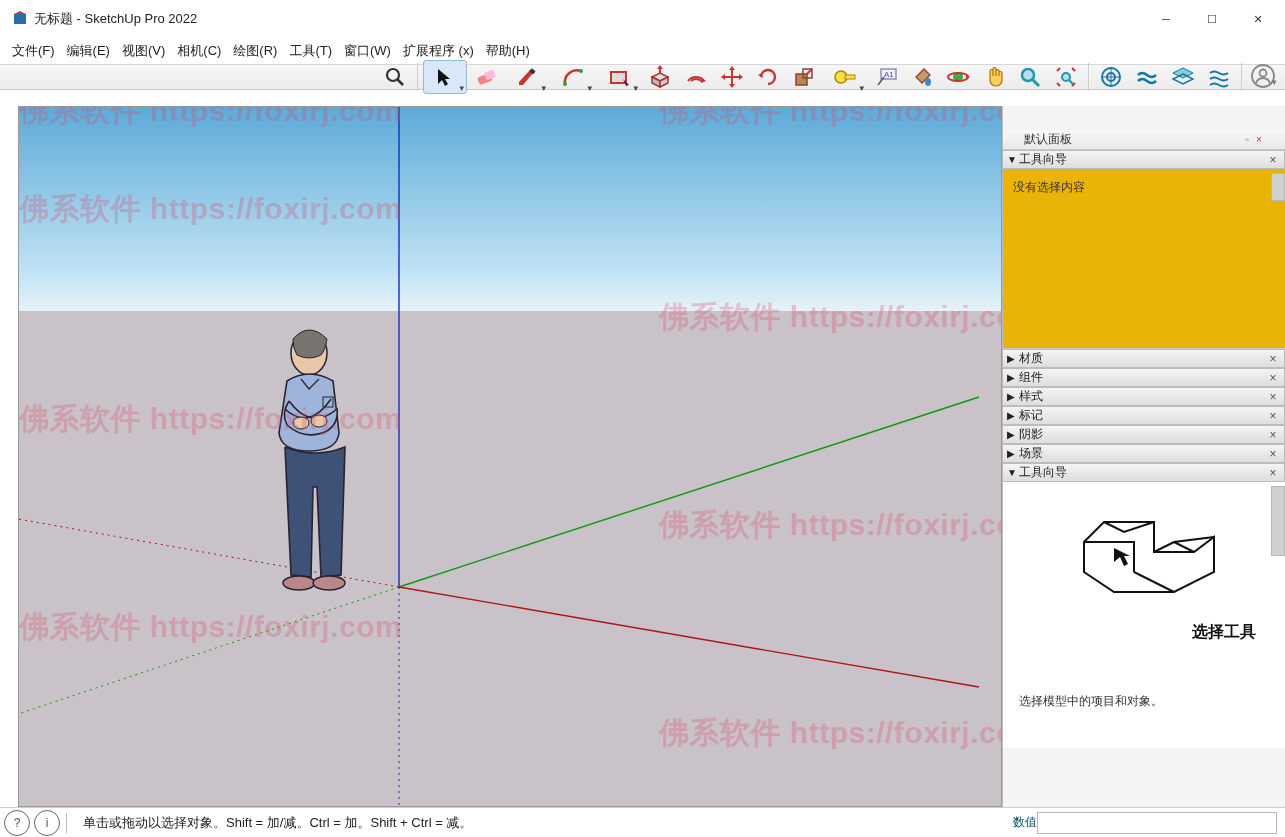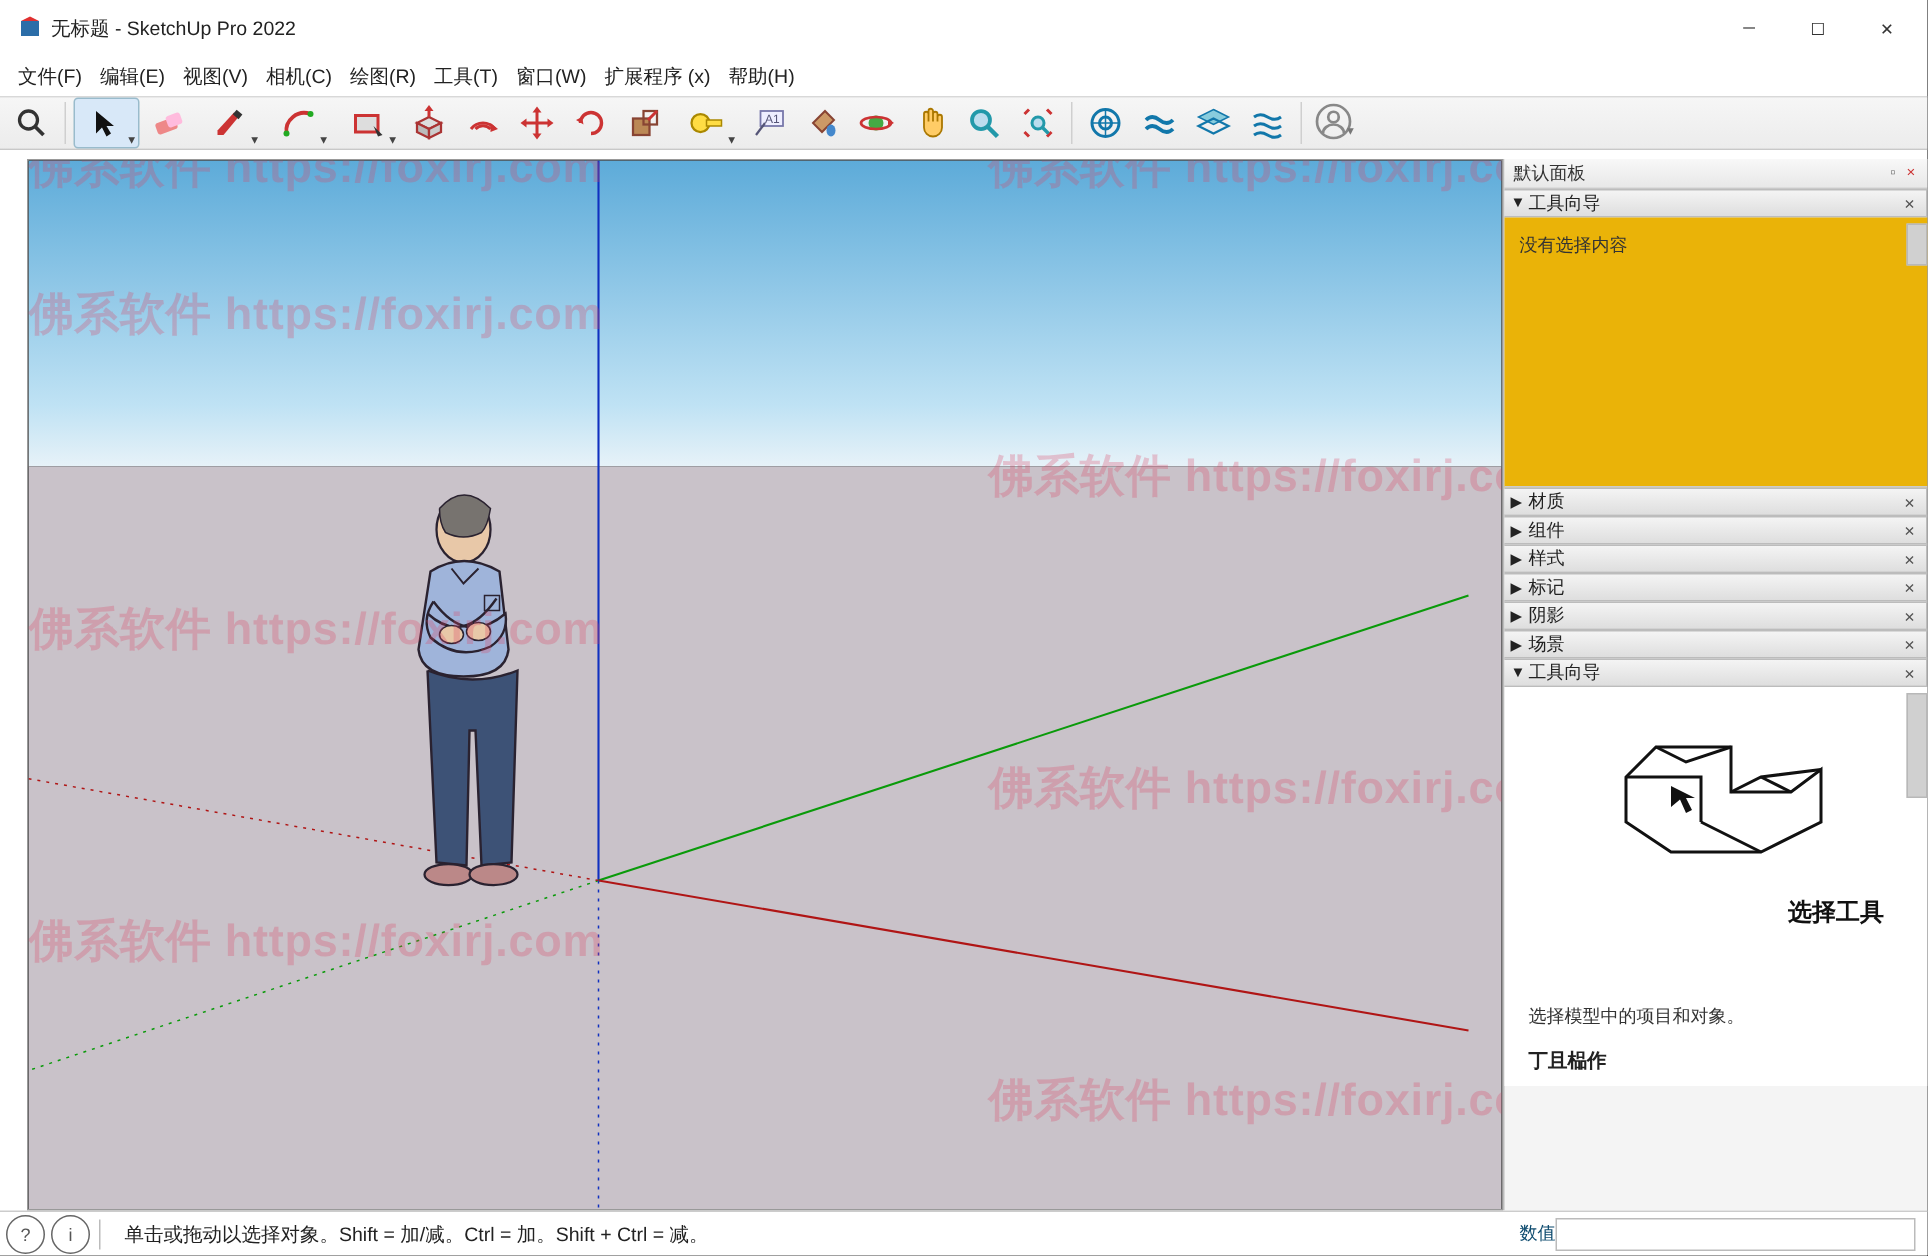--- a/index.html
+++ b/index.html
@@ -10,40 +10,40 @@
 .titlebar .app-icon { width:16px; height:16px; margin:0 6px 0 8px; display:flex; align-items:center; justify-content:center; }
 .titlebar .title { font-size:13px; color:#222; }
 .titlebar .window-controls { margin-left:auto; display:flex; }
 .titlebar .window-controls .wc { width:46px; height:32px; display:flex; align-items:center; justify-content:center; font-size:11px; color:#333; }
 
 
 .menubar { height:26px; display:flex; align-items:center; padding:0 6px; font-size:13px; color:#222; }
 .menubar .menu-item { padding:3px 6px; }
 
 
-.toolbar { height:36px; background:linear-gradient(#f6f6f6,#ececec); border-top:1px solid #d8d8d8; border-bottom:1px solid #c8c8c8; display:flex; align-items:center; padding:0 4px; gap:2px; }
+.toolbar { height:26px; background:linear-gradient(#f6f6f6,#ececec); border-top:1px solid #d8d8d8; border-bottom:1px solid #c8c8c8; display:flex; align-items:center; padding:0 4px; gap:2px;justify-content:flex-end; }
 .toolbar .tool { width:34px; height:34px; border:1px solid transparent; border-radius:3px; display:flex; align-items:center; justify-content:center; position:relative; flex-shrink:0; }
 .toolbar .tool.active { background:#d8e8f8; border-color:#9bc; }
 .toolbar .tool.dropdown { width:44px; }
 .toolbar .tool.dropdown::after { content:'▾'; position:absolute; right:2px; bottom:0px; font-size:9px; color:#444; }
 .toolbar .sep { width:1px; height:28px; background:#cfcfcf; margin:0 3px; }
 
 
 .workspace { position:absolute; left:0; right:0; top:106px; bottom:30px; display:flex; }
 .viewport { flex:1; position:relative; background:#000000; overflow:hidden; border:1px solid #999; margin:0 0 0 18px; }
 .sky { position:absolute; left:0; right:0; top:0; height:204px; background:linear-gradient(#5dabd9,#bfe2f4 80%,#e7f2f8); }
 .ground { position:absolute; left:0; right:0; top:204px; bottom:0; background:#c9c2c9; }
 .axes-svg { position:absolute; inset:0; width:100%; height:100%; }
 .figure-svg { position:absolute; left:230px; top:218px; width:130px; height:280px; }
 
 .watermark { position:absolute; color:rgba(220,70,100,.28); font-size:30px; font-weight:bold; pointer-events:none; white-space:nowrap; letter-spacing:.5px; }
 
 
 .sidepanel { width:283px; background:#f4f4f4; display:flex; flex-direction:column; border-left:1px solid #bcbcbc; }
-.sidepanel-title { height:20px; background:linear-gradient(#f8f8f8,#e8e8e8); border-bottom:1px solid #c9c9c9; font-size:12px; color:#333; display:flex; align-items:center; padding:0 6px; position:relative; }
+.sidepanel-title { height:20px; background:linear-gradient(#f8f8f8,#e8e8e8); border-bottom:1px solid #c9c9c9; font-size:12px; color:#333; display:flex; align-items:center; padding:0 21px; position:relative;margin-top:24px; }
 .sidepanel-title .pin-icons { margin-left:auto; display:flex; gap:2px; }
 .pin-icons span { width:10px; height:10px; font-size:10px; display:flex; align-items:center; justify-content:center; color:#666; }
 .panel-section { position:relative; }
 .panel-head { height:19px; background:linear-gradient(#f4f4f4,#dedede); border:1px solid #bcbcbc; border-left:none; display:flex; align-items:center; font-size:12px; color:#222; padding:0 4px; }
 .panel-head .arrow { width:12px; font-size:10px; }
 .panel-head .close { margin-left:auto; font-size:12px; color:#555; width:14px; text-align:center; }
 .panel-body { background:#eab308; border-bottom:1px solid #ccc; }
 .panel-body.entity { height:180px; padding:10px; font-size:12px; color:#333; position:relative; }
 .scroll-thumb { position:absolute; right:0; width:14px; background:#d0d0d0; border:1px solid #b8b8b8; }
 .guide-body { background:#fff; padding:10px 0 0 0; height:266px; position:relative; overflow:hidden; }
@@ -377,21 +377,20 @@
           <polygon points="40,70 40,40 60,20 110,20 110,50 150,50 170,35 170,70 130,90 70,90" fill="#fff" stroke="#111" stroke-width="2"></polygon>
           <polyline points="40,40 90,40 90,70" fill="none" stroke="#111" stroke-width="2"></polyline>
           <polyline points="60,20 80,30 110,20" fill="none" stroke="#111" stroke-width="2"></polyline>
           <polyline points="110,50 130,40 170,35" fill="none" stroke="#111" stroke-width="2"></polyline>
           <polyline points="130,40 150,50" fill="none" stroke="#111" stroke-width="2"></polyline>
           <polyline points="90,70 130,90" fill="none" stroke="#111" stroke-width="2"></polyline>
           <polygon points="70,46 70,60 76,55 80,64 84,62 80,54 86,54" fill="#111"></polygon>
         </svg>
         <div class="tool-title">选择工具</div>
         <div class="tool-desc">选择模型中的项目和对象。</div>
-        <div class="tool-op">丁且榀作</div>
         <div class="scroll-thumb" style="top:4px;height:70px;right:0"></div>
       </div>
     </div>
 
   </div>
 </div>
 
 <div class="statusbar">
   <div class="icon-btn">?</div>
   <div class="icon-btn">i</div>

